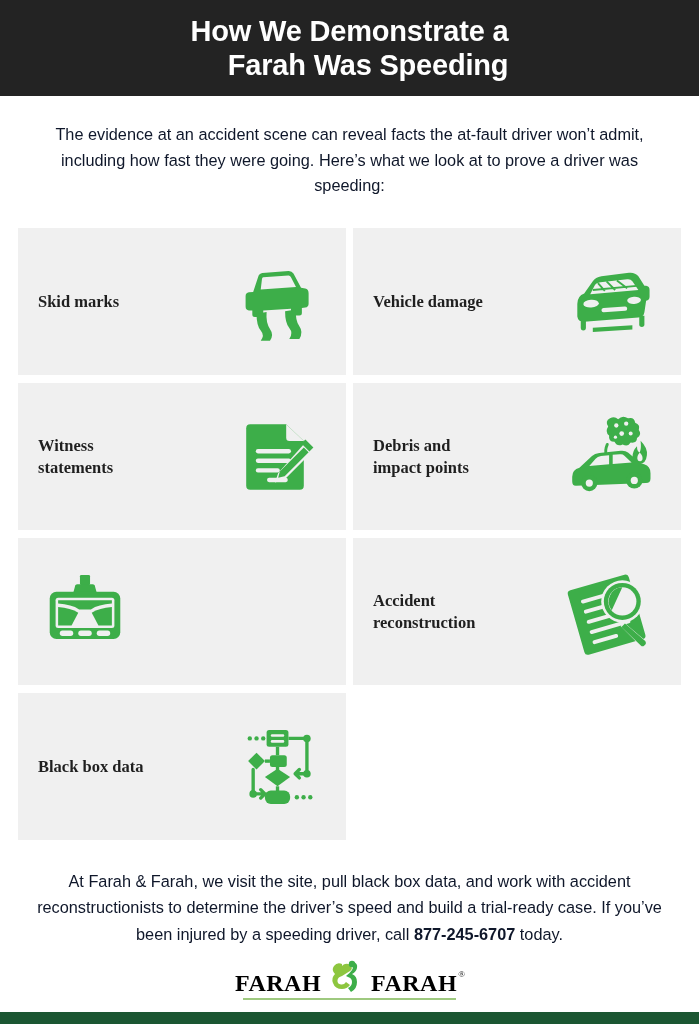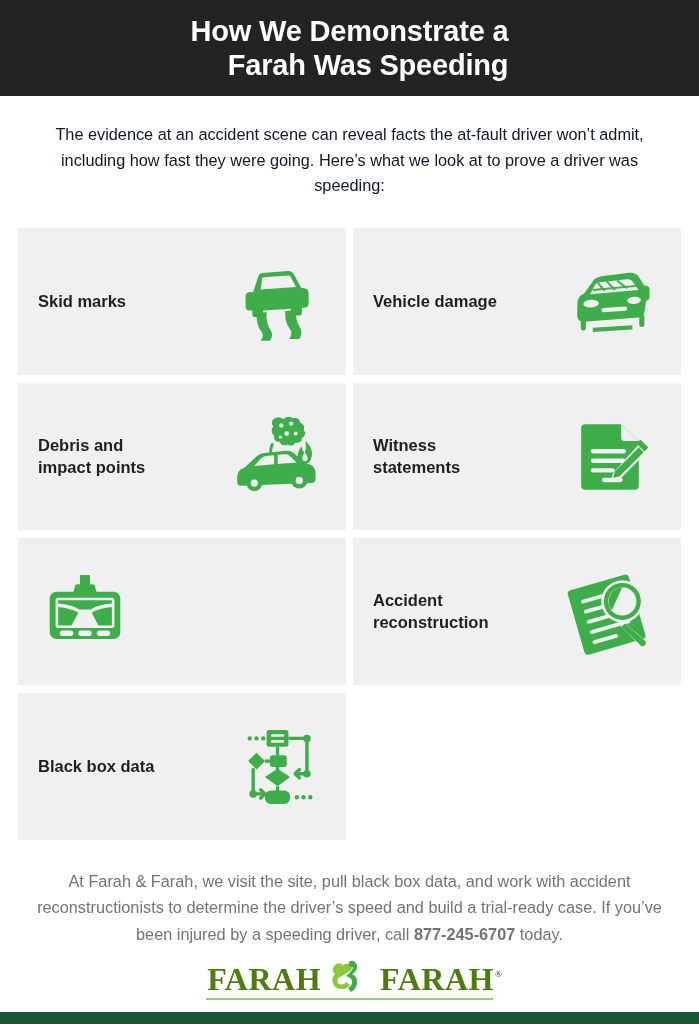--- a/index.html
+++ b/index.html
@@ -53,57 +53,57 @@
     justify-content:space-between;
     padding:0 24px 0 20px;
   }
   .card-label {
     color:#1f1f1f;
     font-size:16.5px;
     font-weight:bold;
     line-height:1.32;
     white-space:pre-line;
     flex:0 1 auto;
+    font-family:Liberation Serif, serif;
   }
   .card-icon {
     flex:0 0 auto;
     width:94px; height:94px;
     display:flex; align-items:center; justify-content:center;
   }
   .card-icon svg { display:block; }
 
   
   .outro {
     position:absolute;
     left:0; top:868px;
     width:699px;
     padding:0 26px;
     text-align:center;
-    color:#737373;
+    color:#0f172a;
     font-size:16.3px;
     line-height:1.62;
   }
   .outro b { font-weight:bold; }
 
   
   .logo-wrap {
     position:absolute;
     left:0; top:955px;
     width:699px;
     display:flex; align-items:center; justify-content:center;
   }
   .logo { position:relative; display:flex; align-items:flex-end; }
   .logo-word {
     font-family:"Liberation Serif", serif;
     font-weight:bold;
-    font-size:32px;
-    color:#4d7c0f;
+    font-size:24px;
+    color:#000000;
     letter-spacing:0.5px;
     line-height:1;
-    margin-left:9px;
   }
   .logo-mark { width:40px; height:40px; margin:0 5px; position:relative; top:2px; }
   .logo-reg {
     font-family:"Liberation Serif", serif;
     font-size:9px; color:#111; position:relative; top:-16px; left:1px;
   }
   .logo-rule {
     position:absolute; left:8px; right:8px; bottom:-5px;
     height:2px; background:#9ec97f;
   }
@@ -155,20 +155,39 @@
           <ellipse cx="78" cy="48" rx="8" ry="4.2" fill="#f0f0f0" transform="rotate(-4 78 48)"></ellipse>
           <rect x="40" y="56" width="30" height="5" rx="2.5" fill="#f0f0f0" transform="rotate(-4 55 58)"></rect>
           <path d="M16 72 L22 72 L22 80 Q22 83 19 83 Q16 83 16 80 Z"></path>
           <path d="M84 66 L90 66 L90 76 Q90 79 87 79 Q84 79 84 76 Z"></path>
           <path d="M30 80 L76 77 L76 82 L30 85 Z"></path>
         </svg>
       </div>
     </div>
 
     <div class="card">
+      <div class="card-label">Witness
+statements</div>
+      <div class="card-icon">
+        <svg viewBox="0 0 100 100" width="80" height="80" fill="#3DAE49">
+          <path d="M14 14 Q14 9 19 9 L64 9 L86 30 L86 86 Q86 91 81 91 L19 91 Q14 91 14 86 Z"></path>
+          <path d="M64 9 L86 30 L68 30 Q64 30 64 26 Z" fill="#f0f0f0"></path>
+          <rect x="26" y="40" width="44" height="5.5" rx="2.7" fill="#f0f0f0"></rect>
+          <rect x="26" y="52" width="44" height="5.5" rx="2.7" fill="#f0f0f0"></rect>
+          <rect x="26" y="64" width="30" height="5.5" rx="2.7" fill="#f0f0f0"></rect>
+          <rect x="40" y="76" width="26" height="5.5" rx="2.7" fill="#f0f0f0"></rect>
+
+          <path d="M86 34 L96 44 L62 78 L50 82 L54 70 Z" fill="#f0f0f0"></path>
+          <path d="M86 38 L92 44 L62 74 L54 76 L56 68 Z"></path>
+          <path d="M88 28 L98 38 L93 43 L83 33 Z"></path>
+        </svg>
+      </div>
+    </div>
+
+    <div class="card">
       <div class="card-label">Debris and
 impact points</div>
       <div class="card-icon">
         <svg viewBox="0 0 100 100" width="90" height="90" fill="#3DAE49">
 
           <path d="M48 16 Q44 10 50 7 Q55 4 59 8 Q64 3 70 7 Q77 5 78 12 Q84 14 82 20 Q86 25 80 29 Q80 35 73 34 Q70 39 64 36 Q58 39 55 33 Q48 33 49 26 Q44 22 48 16 Z"></path>
           <circle cx="57" cy="15" r="2.4" fill="#f0f0f0"></circle>
           <circle cx="68" cy="13" r="2.4" fill="#f0f0f0"></circle>
           <circle cx="63" cy="24" r="2.6" fill="#f0f0f0"></circle>
           <circle cx="73" cy="24" r="2.2" fill="#f0f0f0"></circle>
@@ -179,39 +198,20 @@
           <path d="M84 32 Q92 40 91 48 Q90 57 83 58 Q75 58 75 50 Q75 43 80 38 Q80 44 83 45 Q85 41 84 32 Z"></path>
           <path d="M83 45 Q87 49 86 53 Q84 56 81 54 Q79 50 83 45 Z" fill="#f0f0f0"></path>
 
           <path d="M8 72 Q8 64 16 62 L30 49 Q33 46 38 45.5 L62 43 Q67 42.5 70 45 L84 57 L88 58 Q95 60 95 68 L95 74 Q95 79 90 79 L12 82 Q8 82 8 77 Z"></path>
           <path d="M34 52 Q36 49.5 40 49 L49 48 L49 58 L27 60 Z" fill="#f0f0f0"></path>
           <path d="M53 47.5 L61 47 Q64 46.6 66 48.5 L74 56 L53 57.8 Z" fill="#f0f0f0"></path>
           <circle cx="27" cy="79" r="9"></circle>
           <circle cx="27" cy="79" r="4" fill="#f0f0f0"></circle>
           <circle cx="77" cy="76" r="9"></circle>
           <circle cx="77" cy="76" r="4" fill="#f0f0f0"></circle>
-        </svg>
-      </div>
-    </div>
-
-    <div class="card">
-      <div class="card-label">Witness
-statements</div>
-      <div class="card-icon">
-        <svg viewBox="0 0 100 100" width="80" height="80" fill="#3DAE49">
-          <path d="M14 14 Q14 9 19 9 L64 9 L86 30 L86 86 Q86 91 81 91 L19 91 Q14 91 14 86 Z"></path>
-          <path d="M64 9 L86 30 L68 30 Q64 30 64 26 Z" fill="#f0f0f0"></path>
-          <rect x="26" y="40" width="44" height="5.5" rx="2.7" fill="#f0f0f0"></rect>
-          <rect x="26" y="52" width="44" height="5.5" rx="2.7" fill="#f0f0f0"></rect>
-          <rect x="26" y="64" width="30" height="5.5" rx="2.7" fill="#f0f0f0"></rect>
-          <rect x="40" y="76" width="26" height="5.5" rx="2.7" fill="#f0f0f0"></rect>
-
-          <path d="M86 34 L96 44 L62 78 L50 82 L54 70 Z" fill="#f0f0f0"></path>
-          <path d="M86 38 L92 44 L62 74 L54 76 L56 68 Z"></path>
-          <path d="M88 28 L98 38 L93 43 L83 33 Z"></path>
         </svg>
       </div>
     </div>
 
 
     <div class="card">
       <div class="card-icon">
         <svg viewBox="0 0 100 100" width="84" height="84" fill="#3DAE49">
           <rect x="44" y="6" width="12" height="12" rx="1.5"></rect>
           <path d="M38 20 Q38 17 41 17 L59 17 Q62 17 62 20 L64 27 L36 27 Z"></path>

